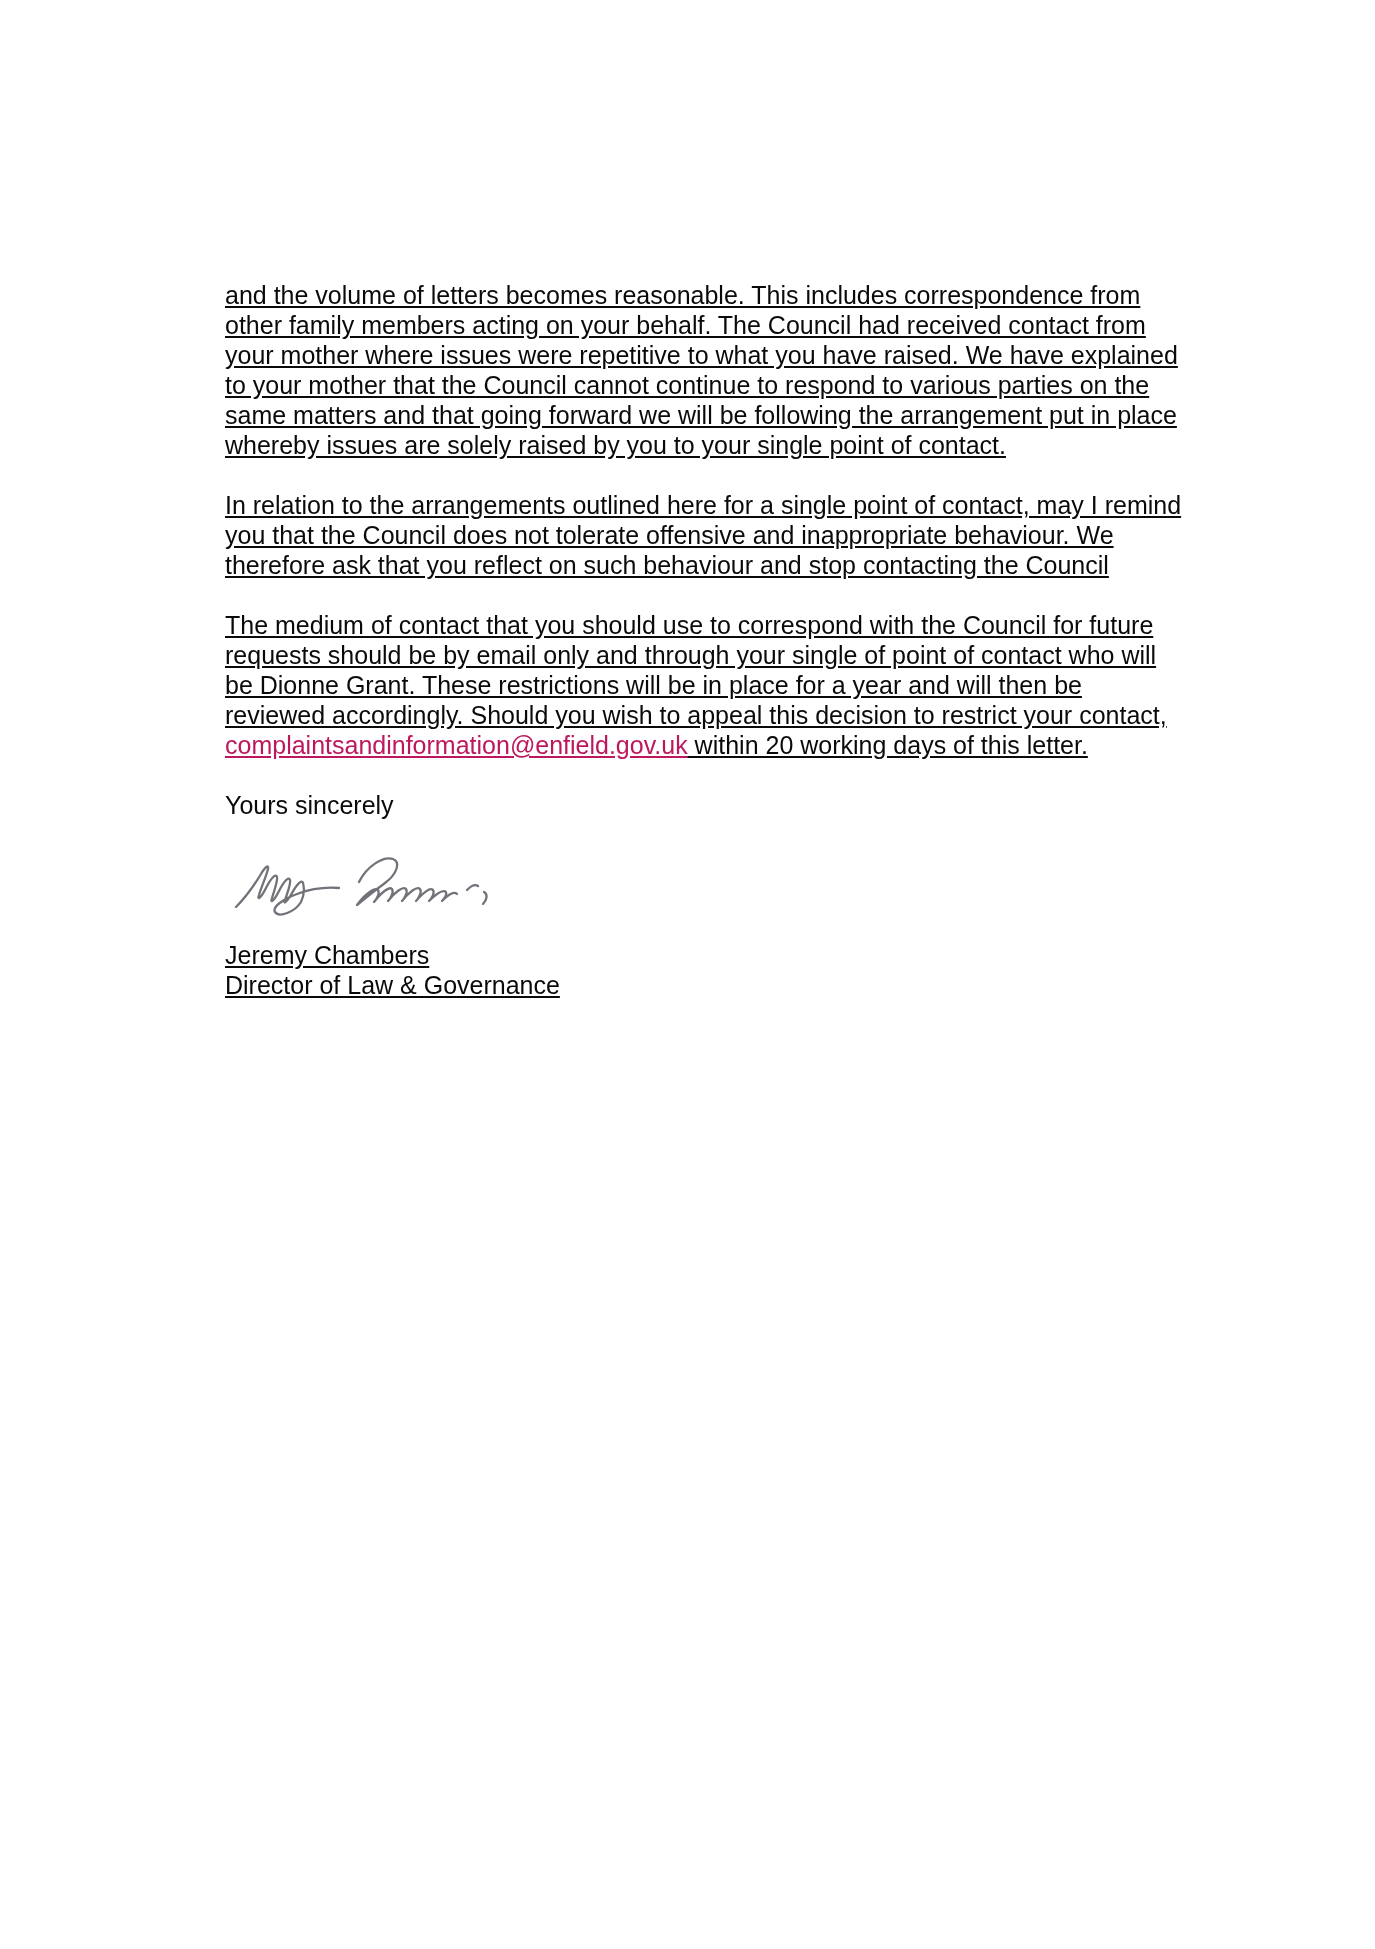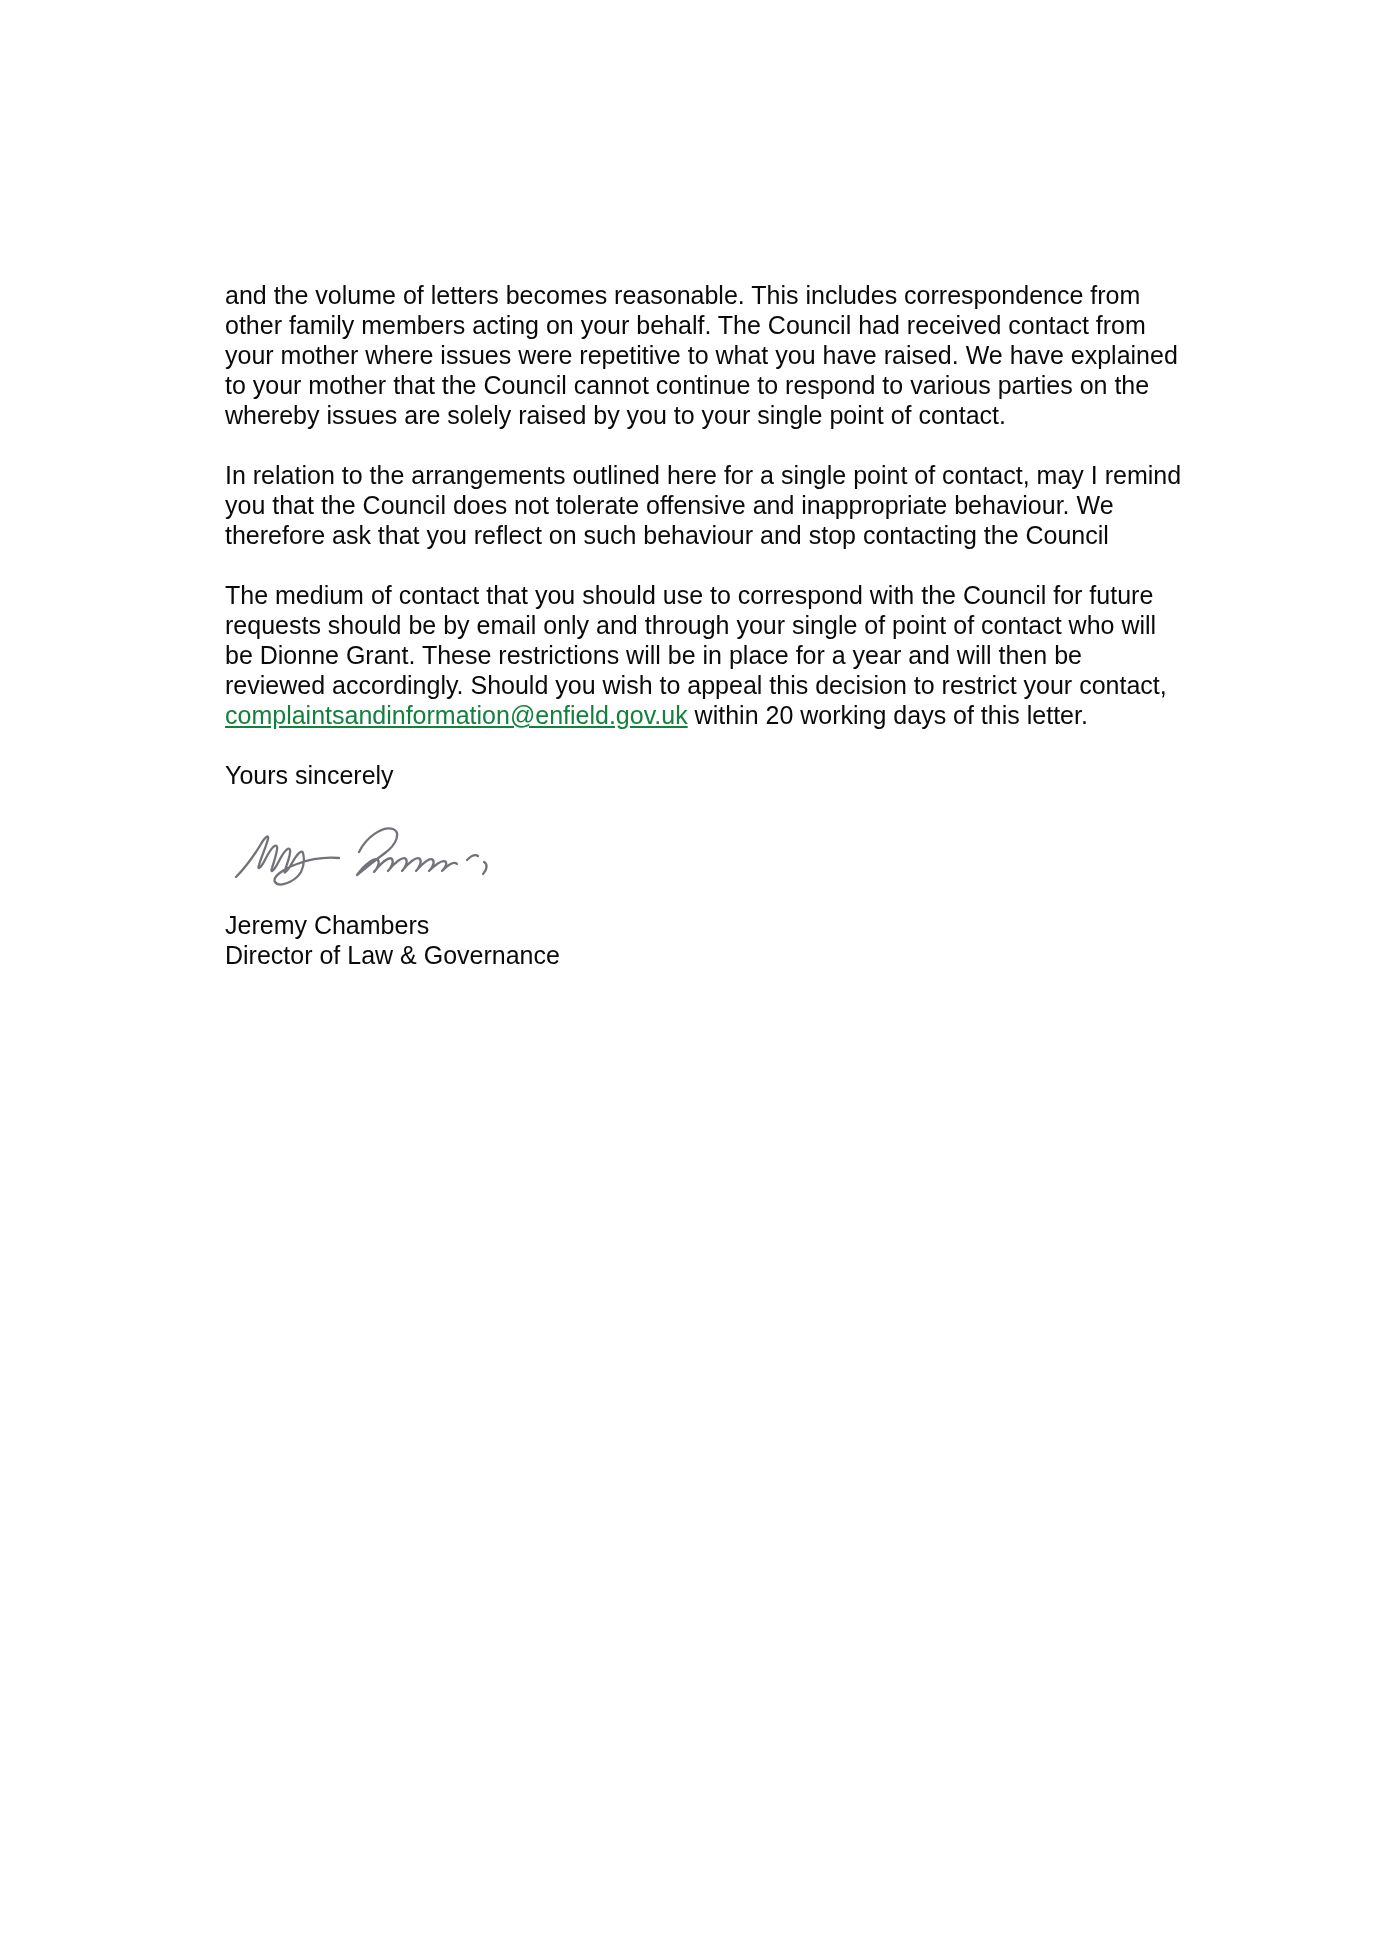--- a/index.html
+++ b/index.html
@@ -22,23 +22,24 @@
     width: 1005px;
     color: #0a0a0a;
     font-size: 25px;
     line-height: 30px;
   }
   .para {
     margin: 0 0 30px 0;
   }
   .line {
     white-space: nowrap;
+    text-decoration: underline;
   }
   a.email {
-    color: #15803d;
+    color: #be185d;
     text-decoration: underline;
     cursor: pointer;
   }
   .signature {
     margin: 12px 0 20px 6px;
     height: 70px;
   }
   .sigblock .line {
     white-space: nowrap;
   }
@@ -47,20 +48,21 @@
 <body>
 
 <div class="page">
   <div class="content">
 
     <div class="para">
       <div class="line">and the volume of letters becomes reasonable. This includes correspondence from</div>
       <div class="line">other family members acting on your behalf. The Council had received contact from</div>
       <div class="line">your mother where issues were repetitive to what you have raised. We have explained</div>
       <div class="line">to your mother that the Council cannot continue to respond to various parties on the</div>
+      <div class="line">same matters and that going forward we will be following the arrangement put in place</div>
       <div class="line">whereby issues are solely raised by you to your single point of contact.</div>
     </div>
 
     <div class="para">
       <div class="line">In relation to the arrangements outlined here for a single point of contact, may I remind</div>
       <div class="line">you that the Council does not tolerate offensive and inappropriate behaviour. We</div>
       <div class="line">therefore ask that you reflect on such behaviour and stop contacting the Council</div>
     </div>
 
     <div class="para">

